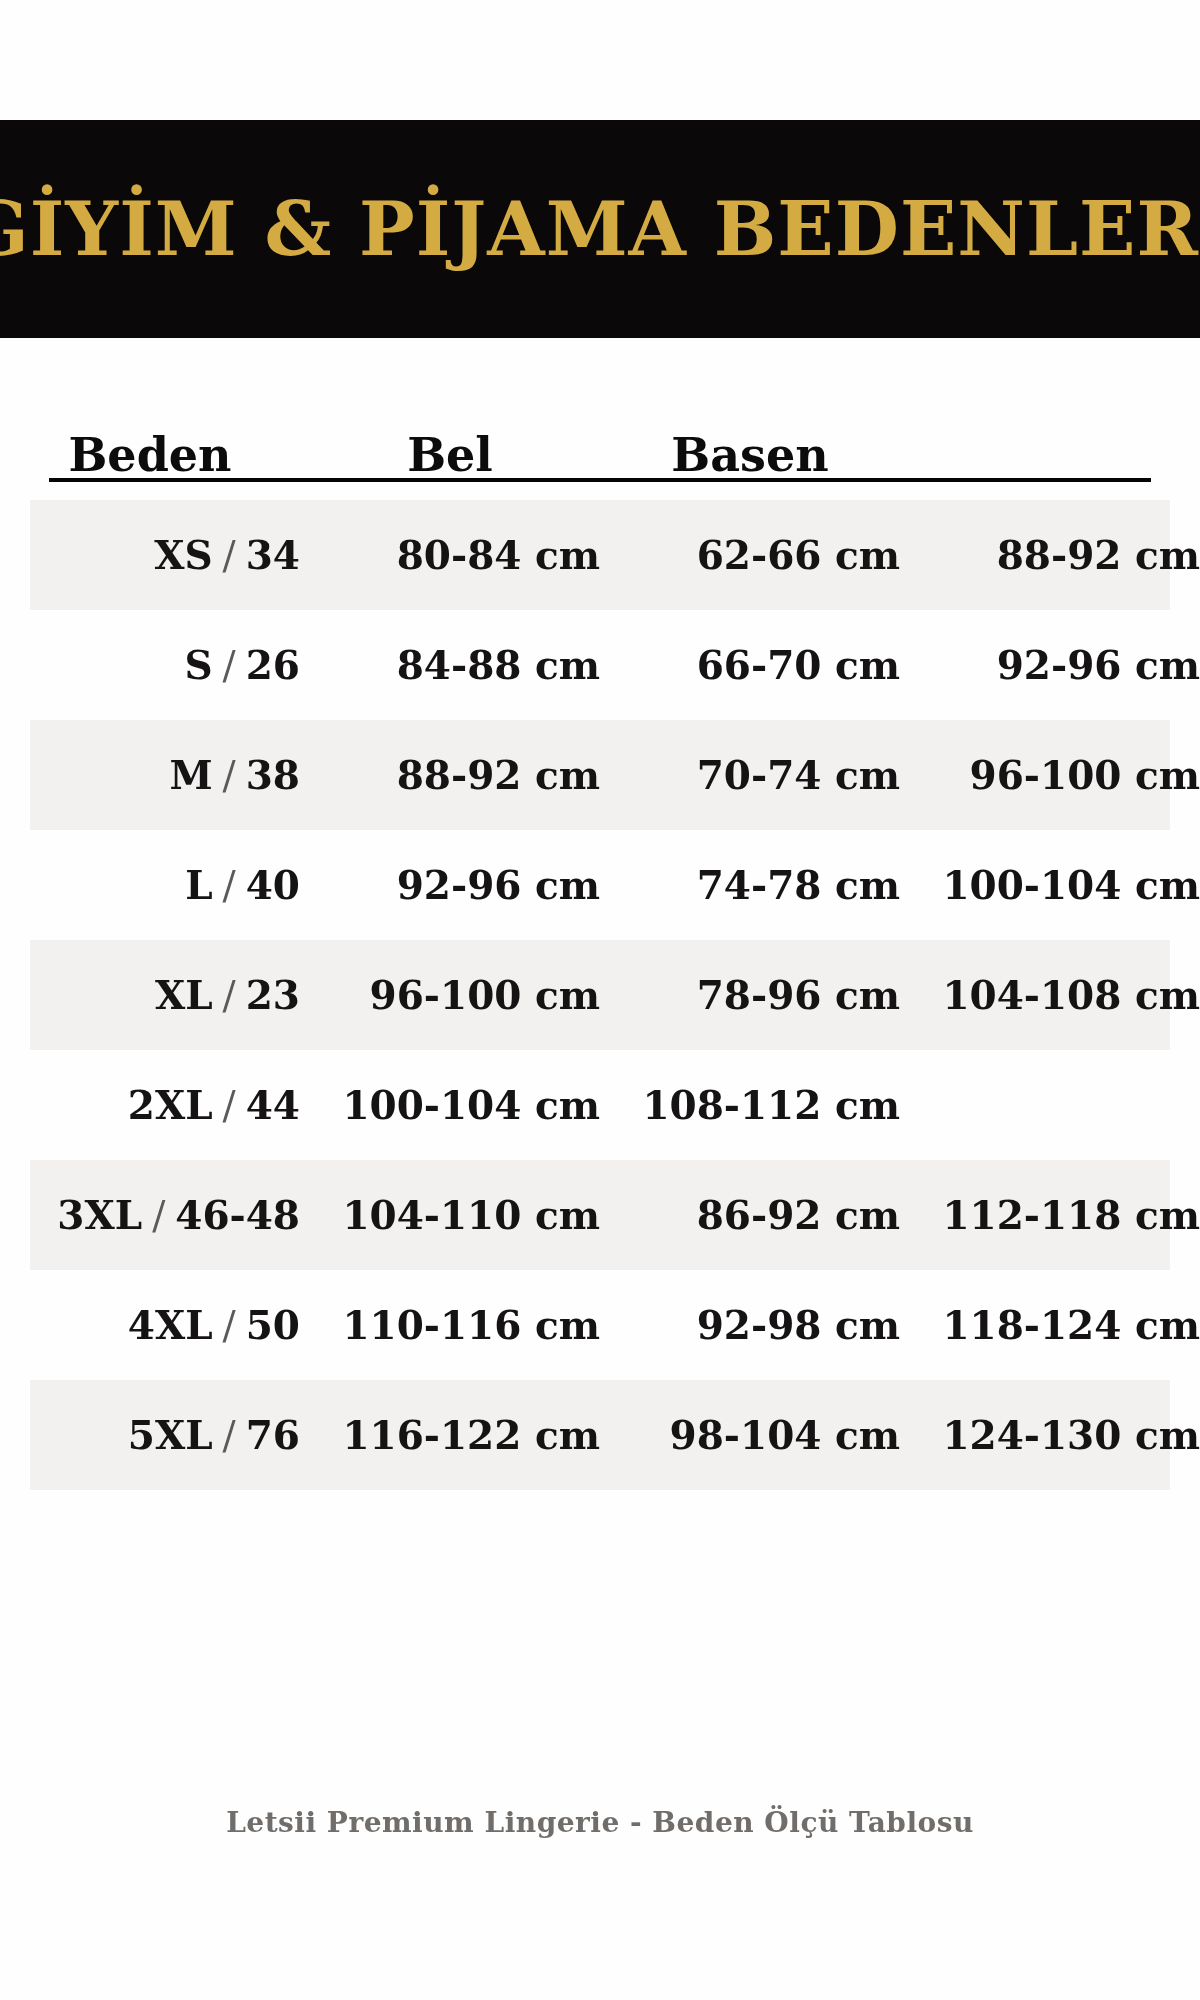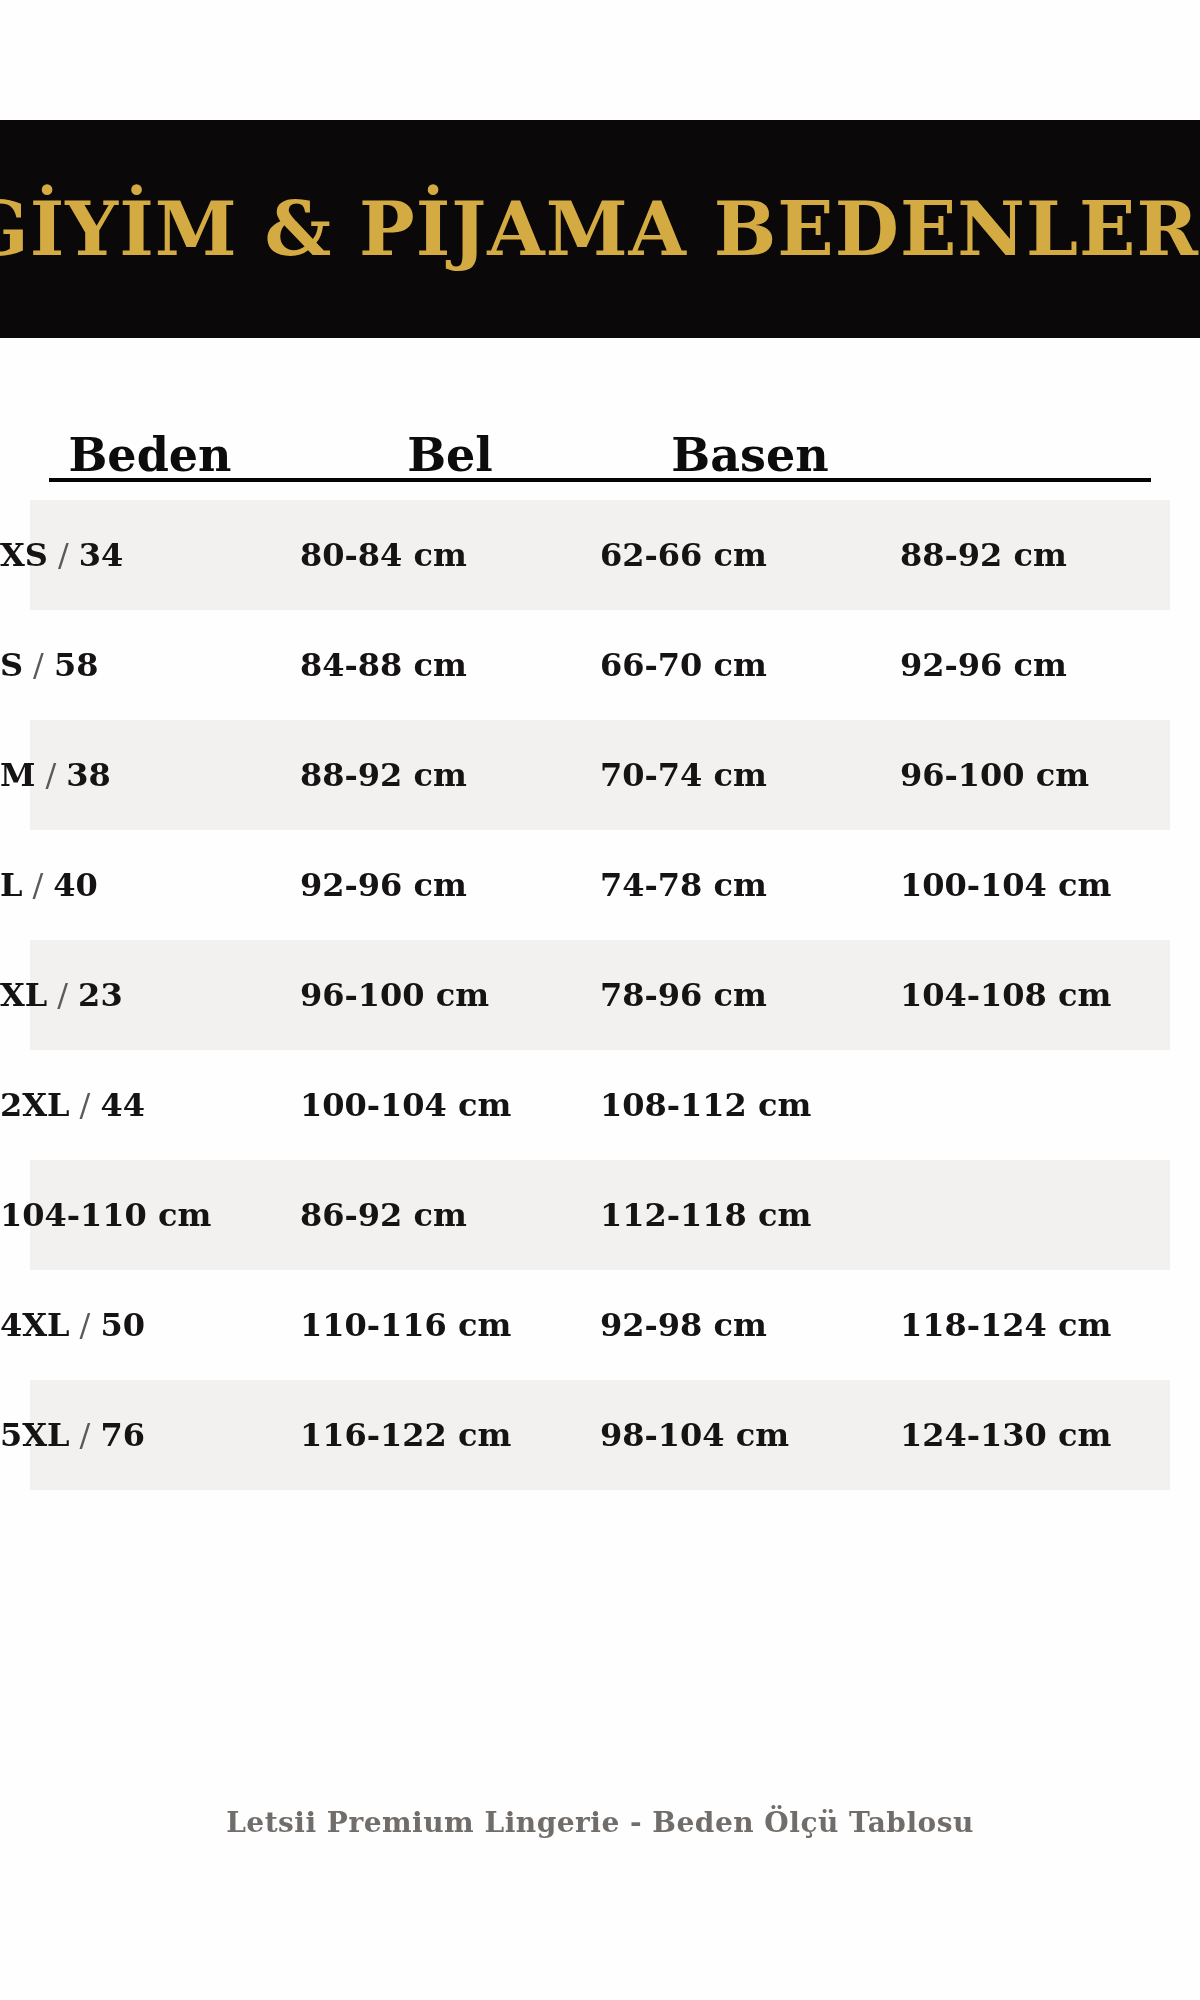--- a/index.html
+++ b/index.html
@@ -67,22 +67,22 @@
     position: absolute;
     left: 30px;
     right: 30px;
     top: 0;
     bottom: 0;
     background: #f2f1ef;
   }
   .trow .cell {
     position: relative;
     width: 300px;
-    text-align: left;
-    font-size: 32px;
+    text-align: right;
+    font-size: 39px;
     font-weight: bold;
     color: #151313;
     white-space: nowrap;
   }
   .size-cell .slash {
     font-weight: normal;
     color: #5c5a58;
     margin: 0 10px;
   }
 
@@ -113,21 +113,21 @@
 <div class="tbody">
 
   <div class="trow shade">
     <div class="cell size-cell"><span>XS</span><span class="slash">/</span><span>34</span></div>
     <div class="cell">80-84 cm</div>
     <div class="cell">62-66 cm</div>
     <div class="cell">88-92 cm</div>
   </div>
 
   <div class="trow">
-    <div class="cell size-cell"><span>S</span><span class="slash">/</span><span>58</span></div>
+    <div class="cell size-cell"><span>S</span><span class="slash">/</span><span>26</span></div>
     <div class="cell">84-88 cm</div>
     <div class="cell">66-70 cm</div>
     <div class="cell">92-96 cm</div>
   </div>
 
   <div class="trow shade">
     <div class="cell size-cell"><span>M</span><span class="slash">/</span><span>38</span></div>
     <div class="cell">88-92 cm</div>
     <div class="cell">70-74 cm</div>
     <div class="cell">96-100 cm</div>
@@ -147,20 +147,21 @@
     <div class="cell">104-108 cm</div>
   </div>
 
   <div class="trow">
     <div class="cell size-cell"><span>2XL</span><span class="slash">/</span><span>44</span></div>
     <div class="cell">100-104 cm</div>
     <div class="cell">108-112 cm</div>
   </div>
 
   <div class="trow shade">
+    <div class="cell size-cell"><span>3XL</span><span class="slash">/</span><span>46-48</span></div>
     <div class="cell">104-110 cm</div>
     <div class="cell">86-92 cm</div>
     <div class="cell">112-118 cm</div>
   </div>
 
   <div class="trow">
     <div class="cell size-cell"><span>4XL</span><span class="slash">/</span><span>50</span></div>
     <div class="cell">110-116 cm</div>
     <div class="cell">92-98 cm</div>
     <div class="cell">118-124 cm</div>

